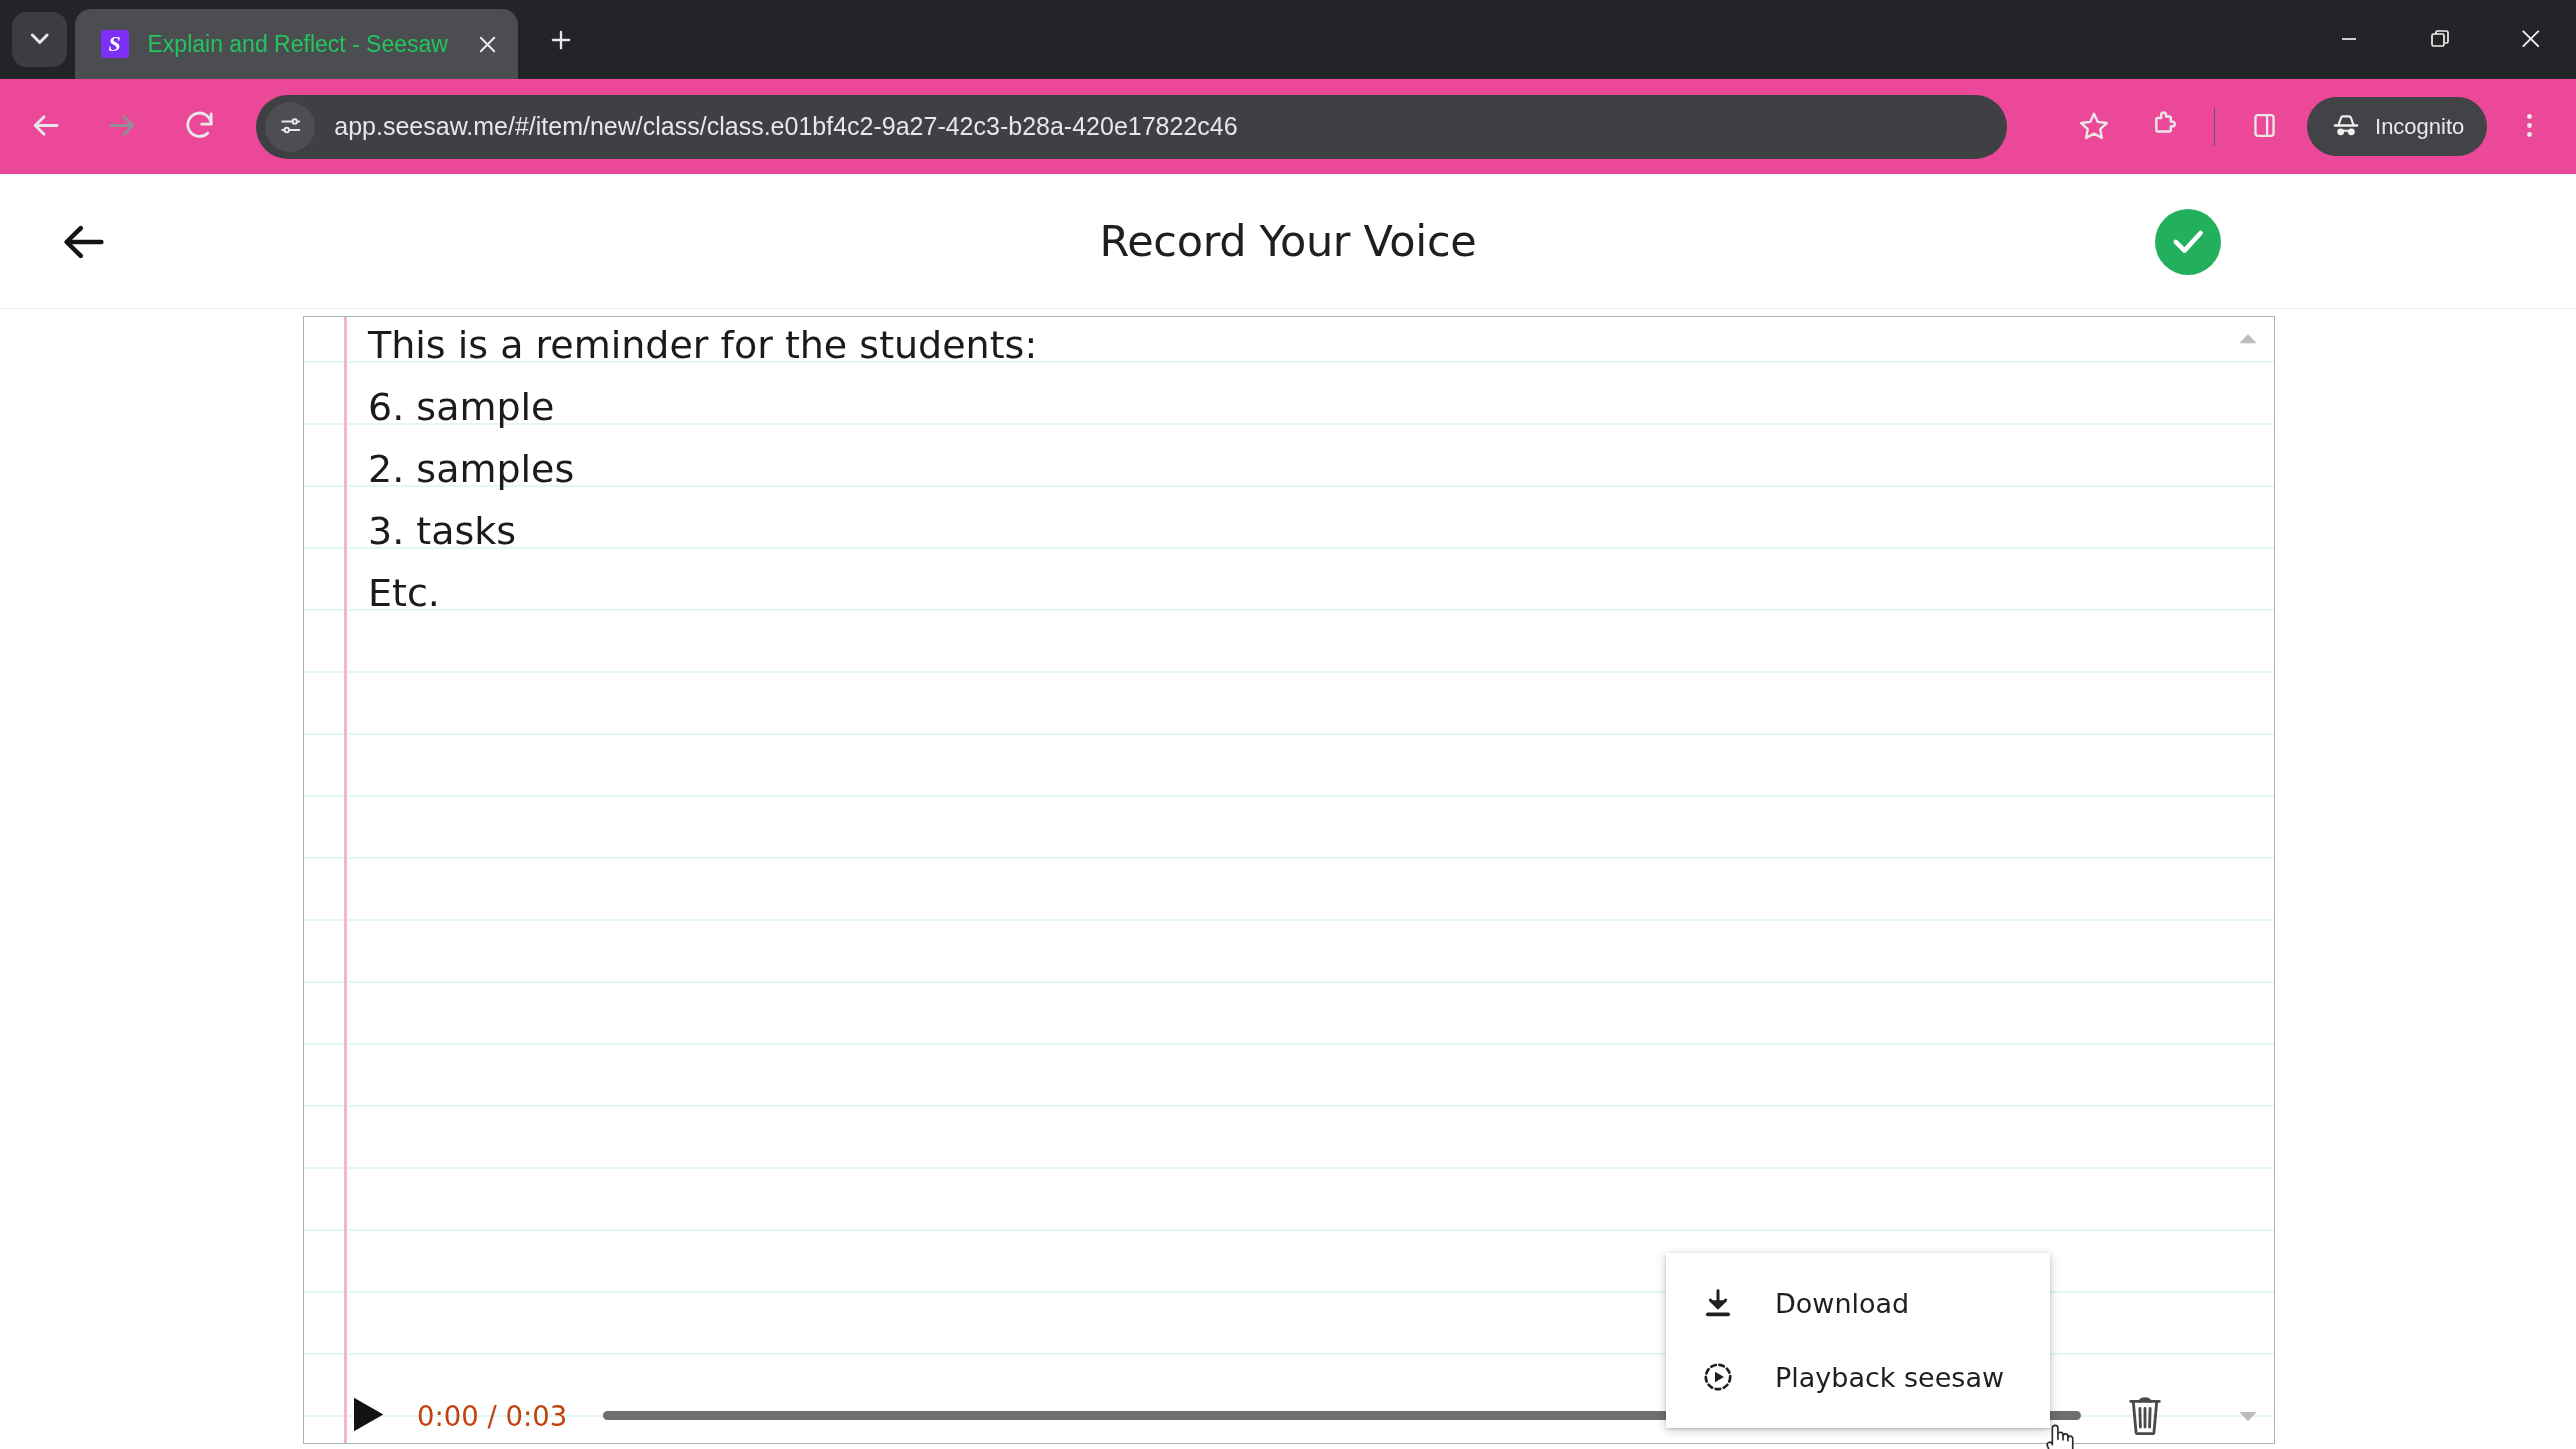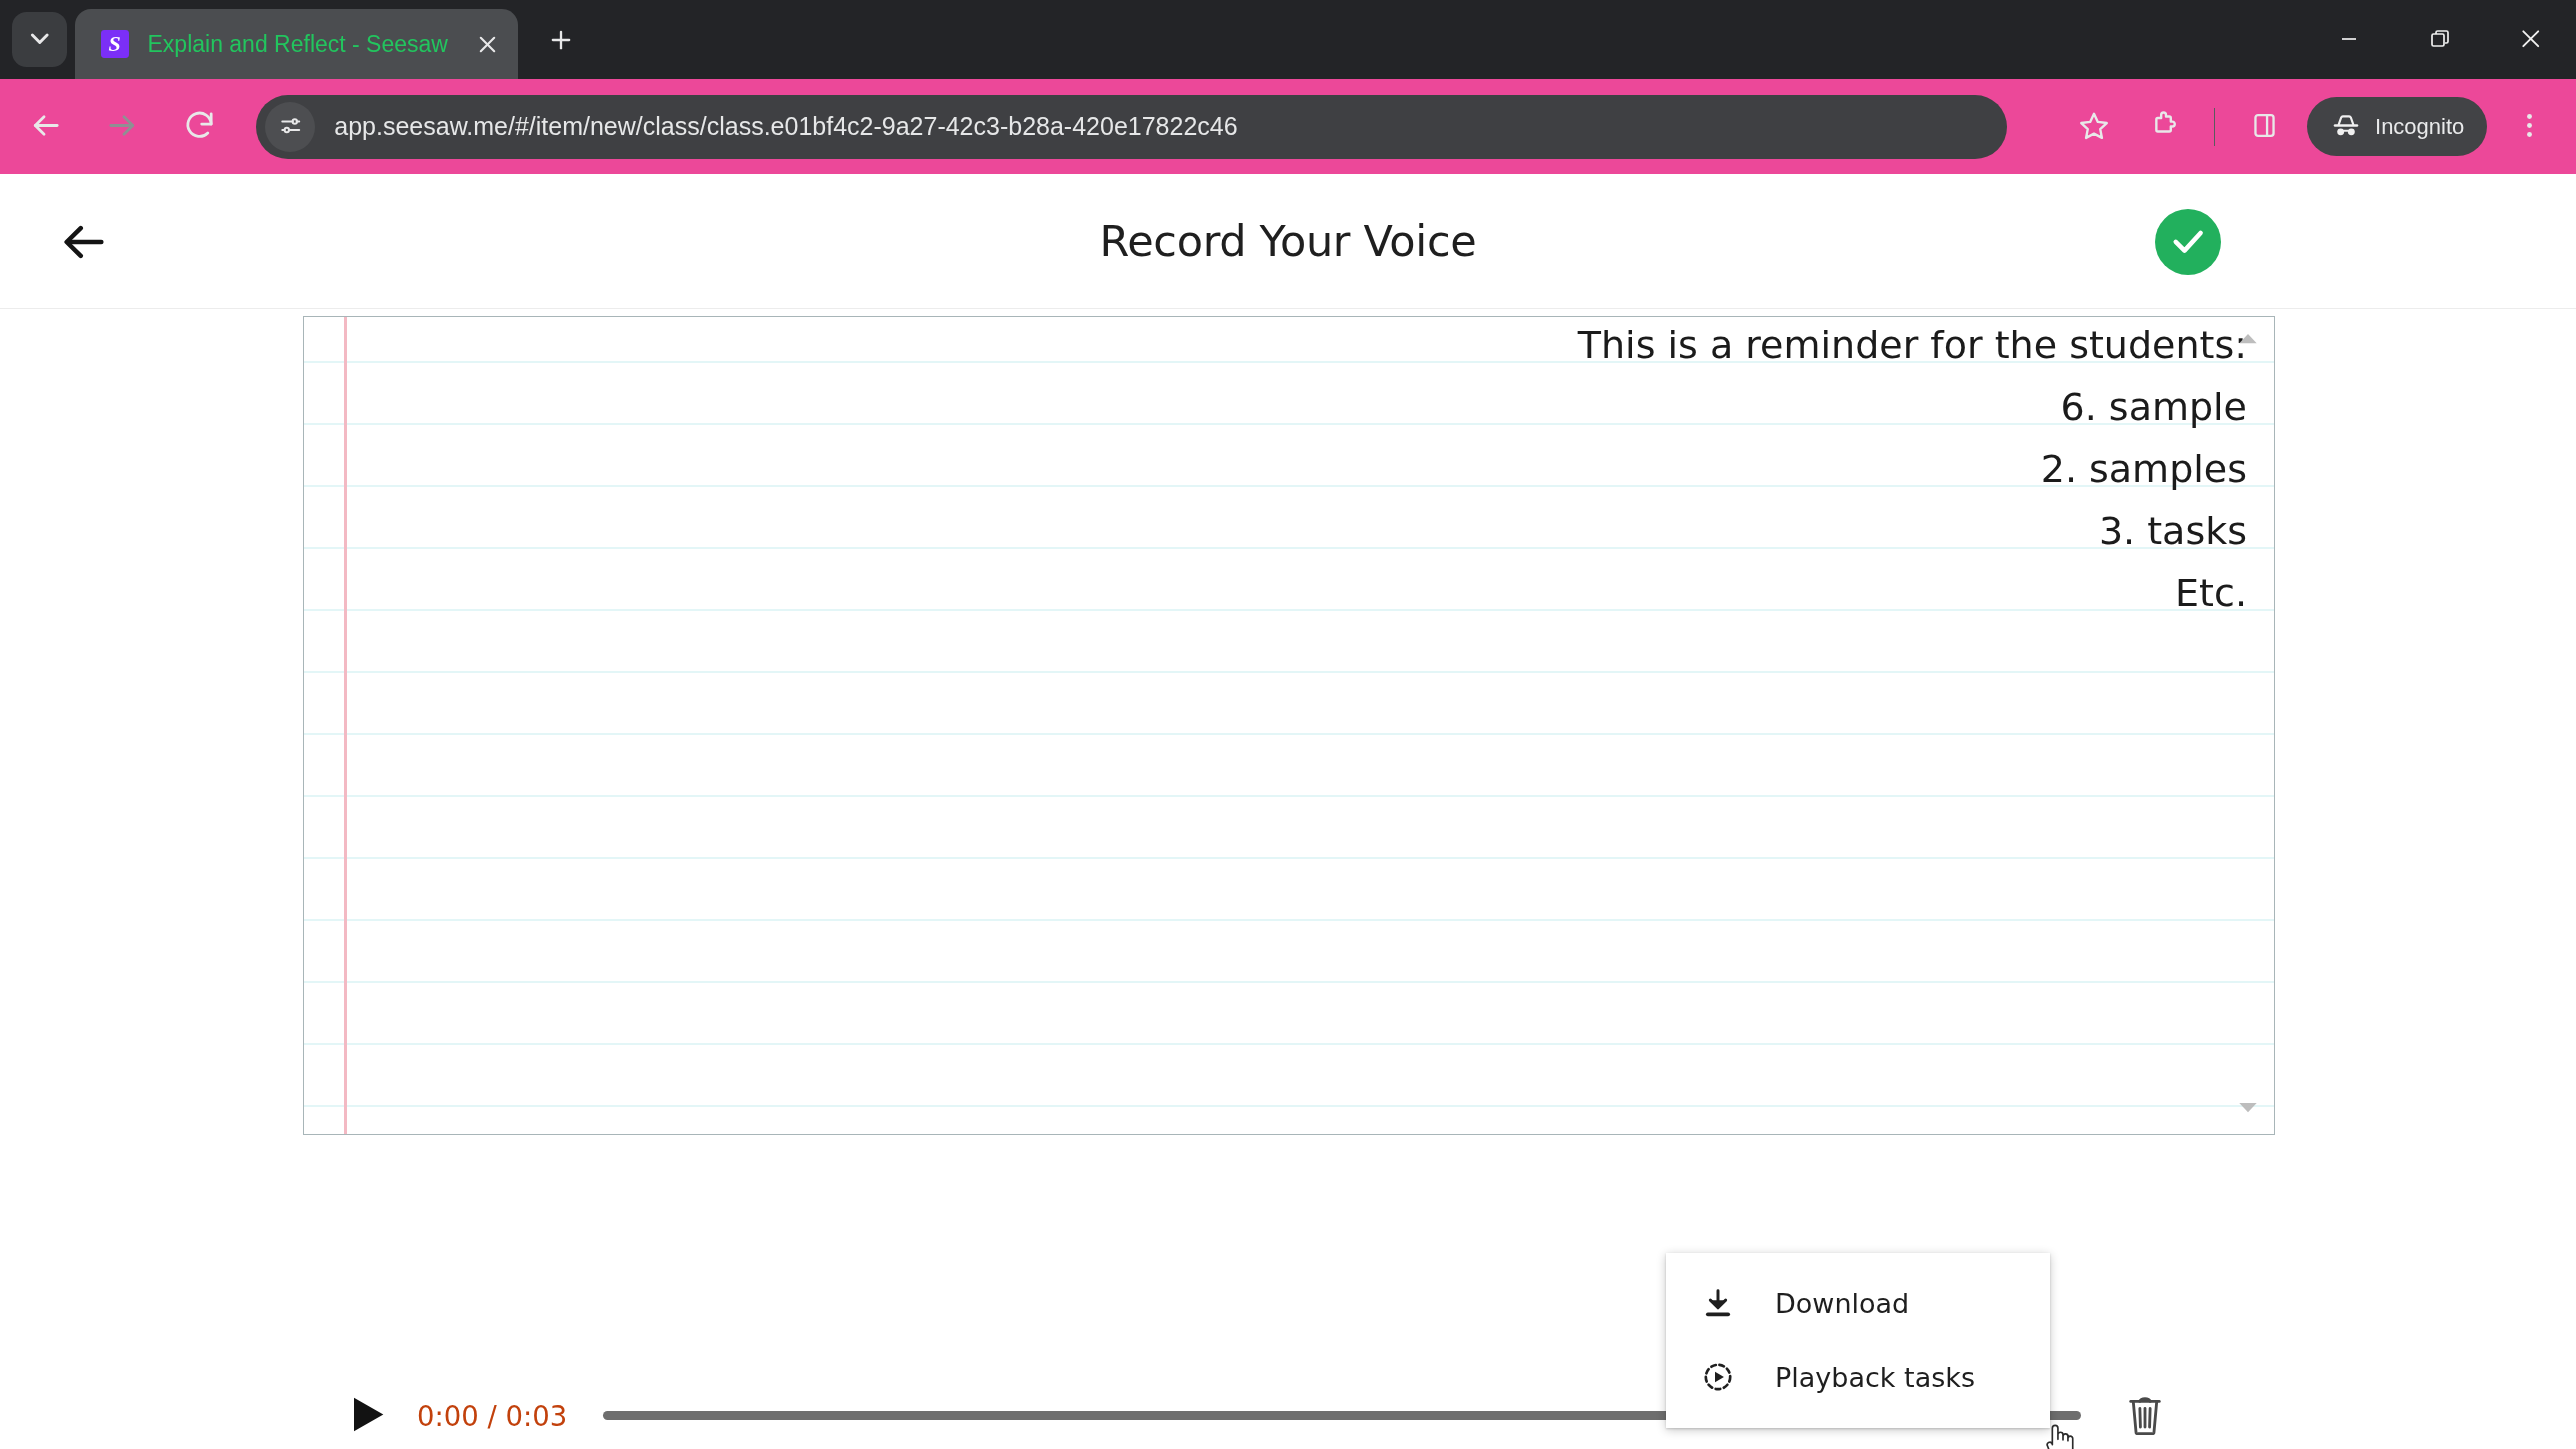--- a/index.html
+++ b/index.html
@@ -238,26 +238,25 @@
     left: 0; top: 134px;
     width: 2576px; height: 1.3px;
     background: #ececec;
   }
 
   
   .notebook {
     position: absolute;
     left: 303px; top: 142px;
     width: 1972px;
-    height: 819px;
+    height: 1128px;
     background: #ffffff;
     border: 1.3px solid #a8b5b8;
     box-sizing: border-box;
     overflow: hidden;
-    text-align: right;
   }
   .nb-lines {
     position: absolute;
     left: 0; top: 0;
     width: 100%; height: 100%;
     background-image: repeating-linear-gradient(
       to bottom,
       rgba(255,255,255,0) 0px,
       rgba(255,255,255,0) 60px,
       #e3f6f7 60px,
@@ -624,21 +623,21 @@
       </span>
       <span class="ctx-label">Download</span>
     </div>
     <div class="ctx-item">
       <span class="ctx-icon">
         <svg width="34" height="34" viewBox="0 0 24 24" fill="none" stroke="#1f1f1f" stroke-width="1.9" stroke-linecap="round">
           <circle cx="12" cy="12" r="8.6" stroke-dasharray="3.3 2.6"></circle>
           <polygon points="9.9,8.3 16.2,12 9.9,15.7" fill="#1f1f1f" stroke="none"></polygon>
         </svg>
       </span>
-      <span class="ctx-label">Playback tasks</span>
+      <span class="ctx-label">Playback seesaw</span>
     </div>
   </div>
 
   <div class="cursor">
     <svg width="40" height="48" viewBox="0 0 30 36">
       <path d="M10 20 L10 7.6 a2.1 2.1 0 0 1 4.2 0 L14.2 16 L14.2 12.6 a1.9 1.9 0 0 1 3.8 0 L18 16.4 L18 13.8 a1.85 1.85 0 0 1 3.7 0 L21.7 17 L21.7 15.4 a1.8 1.8 0 0 1 3.6 0 L25.3 24.6 c0 5.2 -3.4 8.6 -8.2 8.6 c-4.6 0 -7.6 -2.6 -8.6 -6.6 L6.4 21 a1.9 1.9 0 0 1 3.4 -1.8 z" fill="#ffffff" stroke="#2b2b2b" stroke-width="1.25" stroke-linejoin="round"></path>
     </svg>
   </div>
 
 </div>

